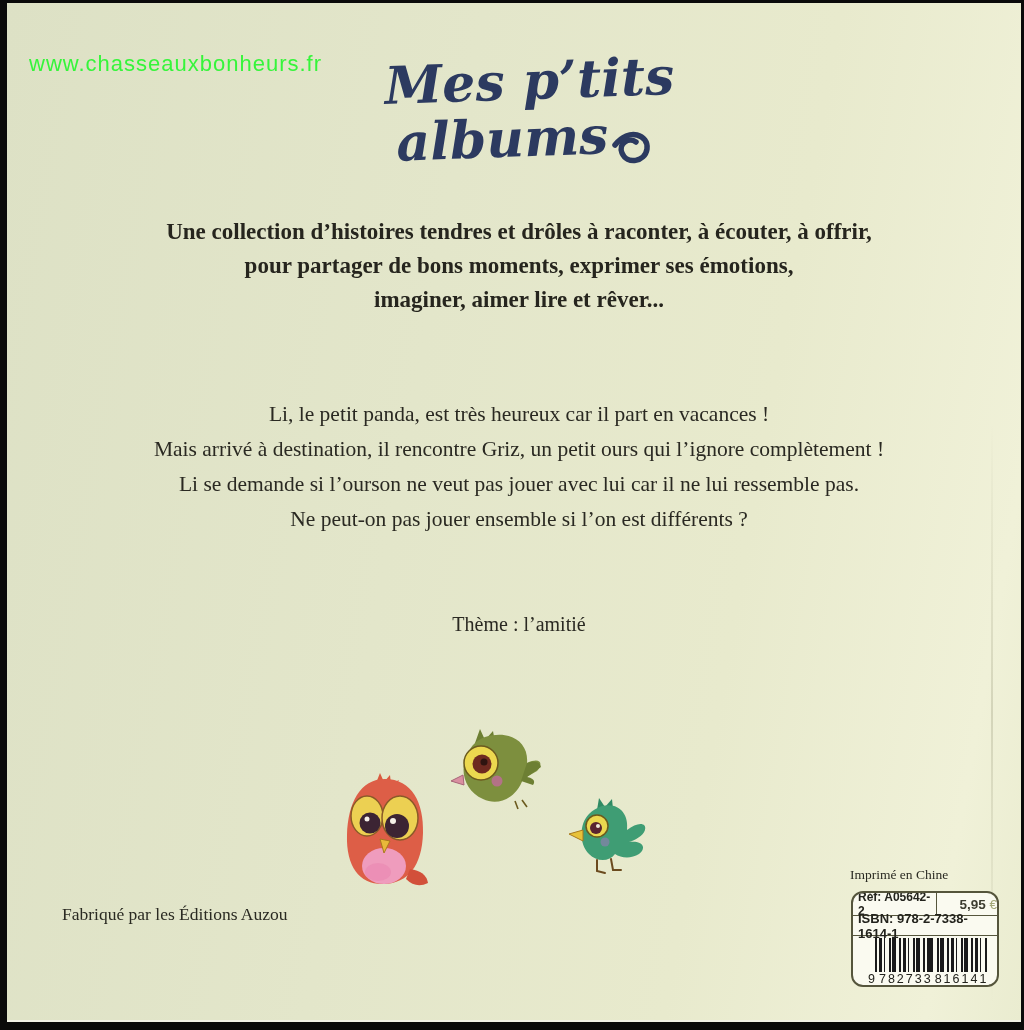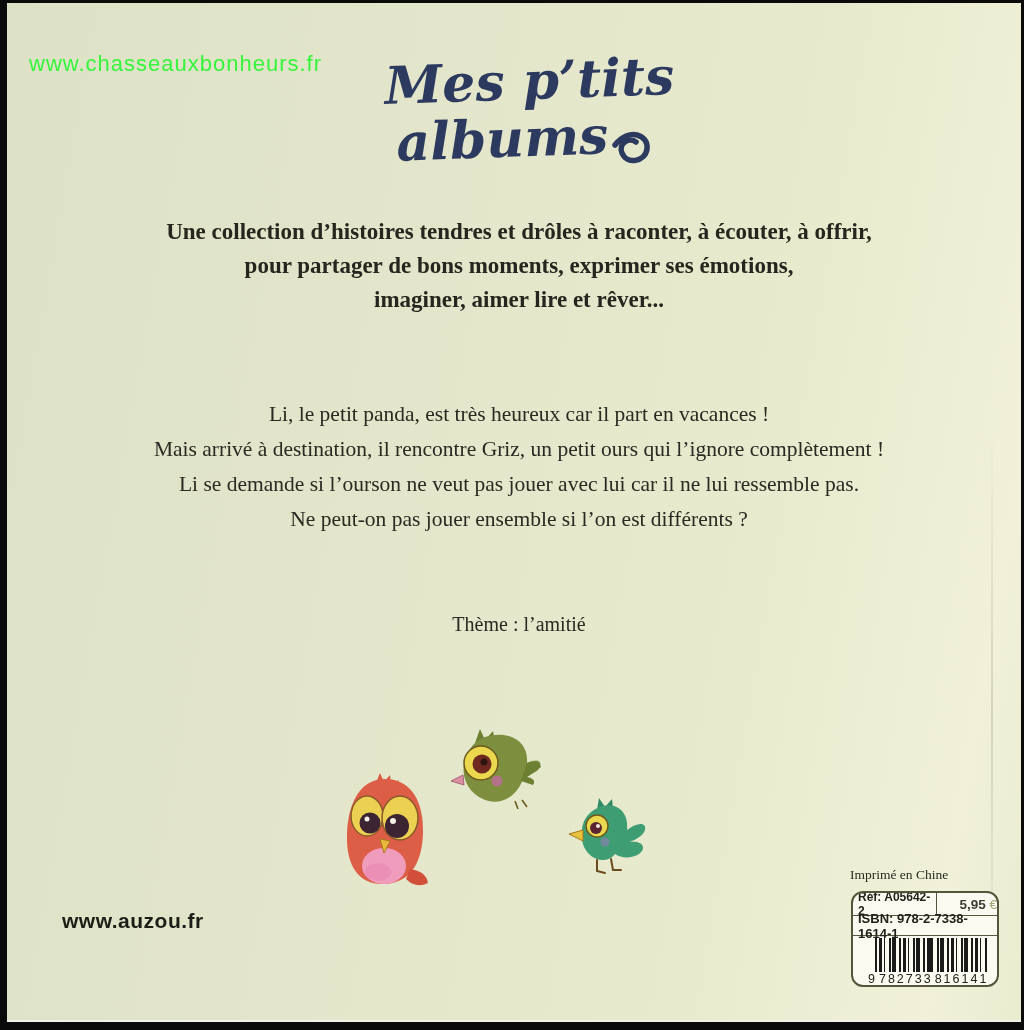--- a/index.html
+++ b/index.html
@@ -188,21 +188,21 @@
     <path d="M35 10 C 52 6 62 18 60 34 C 70 26 80 26 78 34 C 76 40 68 44 62 46 C 76 44 80 52 72 58 C 64 63 54 62 48 58 C 42 66 30 66 22 58 C 12 48 12 28 22 18 C 26 14 30 12 35 10 Z" fill="#3f9d74"></path>
     <circle cx="30" cy="30" r="11" fill="#ecd84f" stroke="#6b5a1e" stroke-width="1.5"></circle>
     <circle cx="29" cy="32" r="6" fill="#5a2430"></circle>
     <circle cx="31" cy="30" r="2" fill="#f0ead8"></circle>
     <path d="M16 34 l-14 4 l14 7 z" fill="#e8c23a" stroke="#a8791e" stroke-width="1"></path>
     <circle cx="38" cy="46" r="4.5" fill="#8a7fae" opacity="0.7"></circle>
     <path d="M30 64 l0 11 l8 2 m6 -14 l2 11 l8 0" stroke="#6b4a1e" stroke-width="2" fill="none" stroke-linecap="round"></path>
   </svg>
 
   <div class="publisher">
-    <div class="website">www.auzou.fr</div>
+    <div>Fabriqué par les Éditions Auzou</div>
   </div>
 
   <div class="print-info">Imprimé en Chine</div>
 
   <div class="sticker">
     <div class="sticker-row1">
       <div class="sticker-ref">Réf: A05642-2</div>
       <div class="sticker-price">
         <span>5,95</span>
         <span class="euro">€</span>

